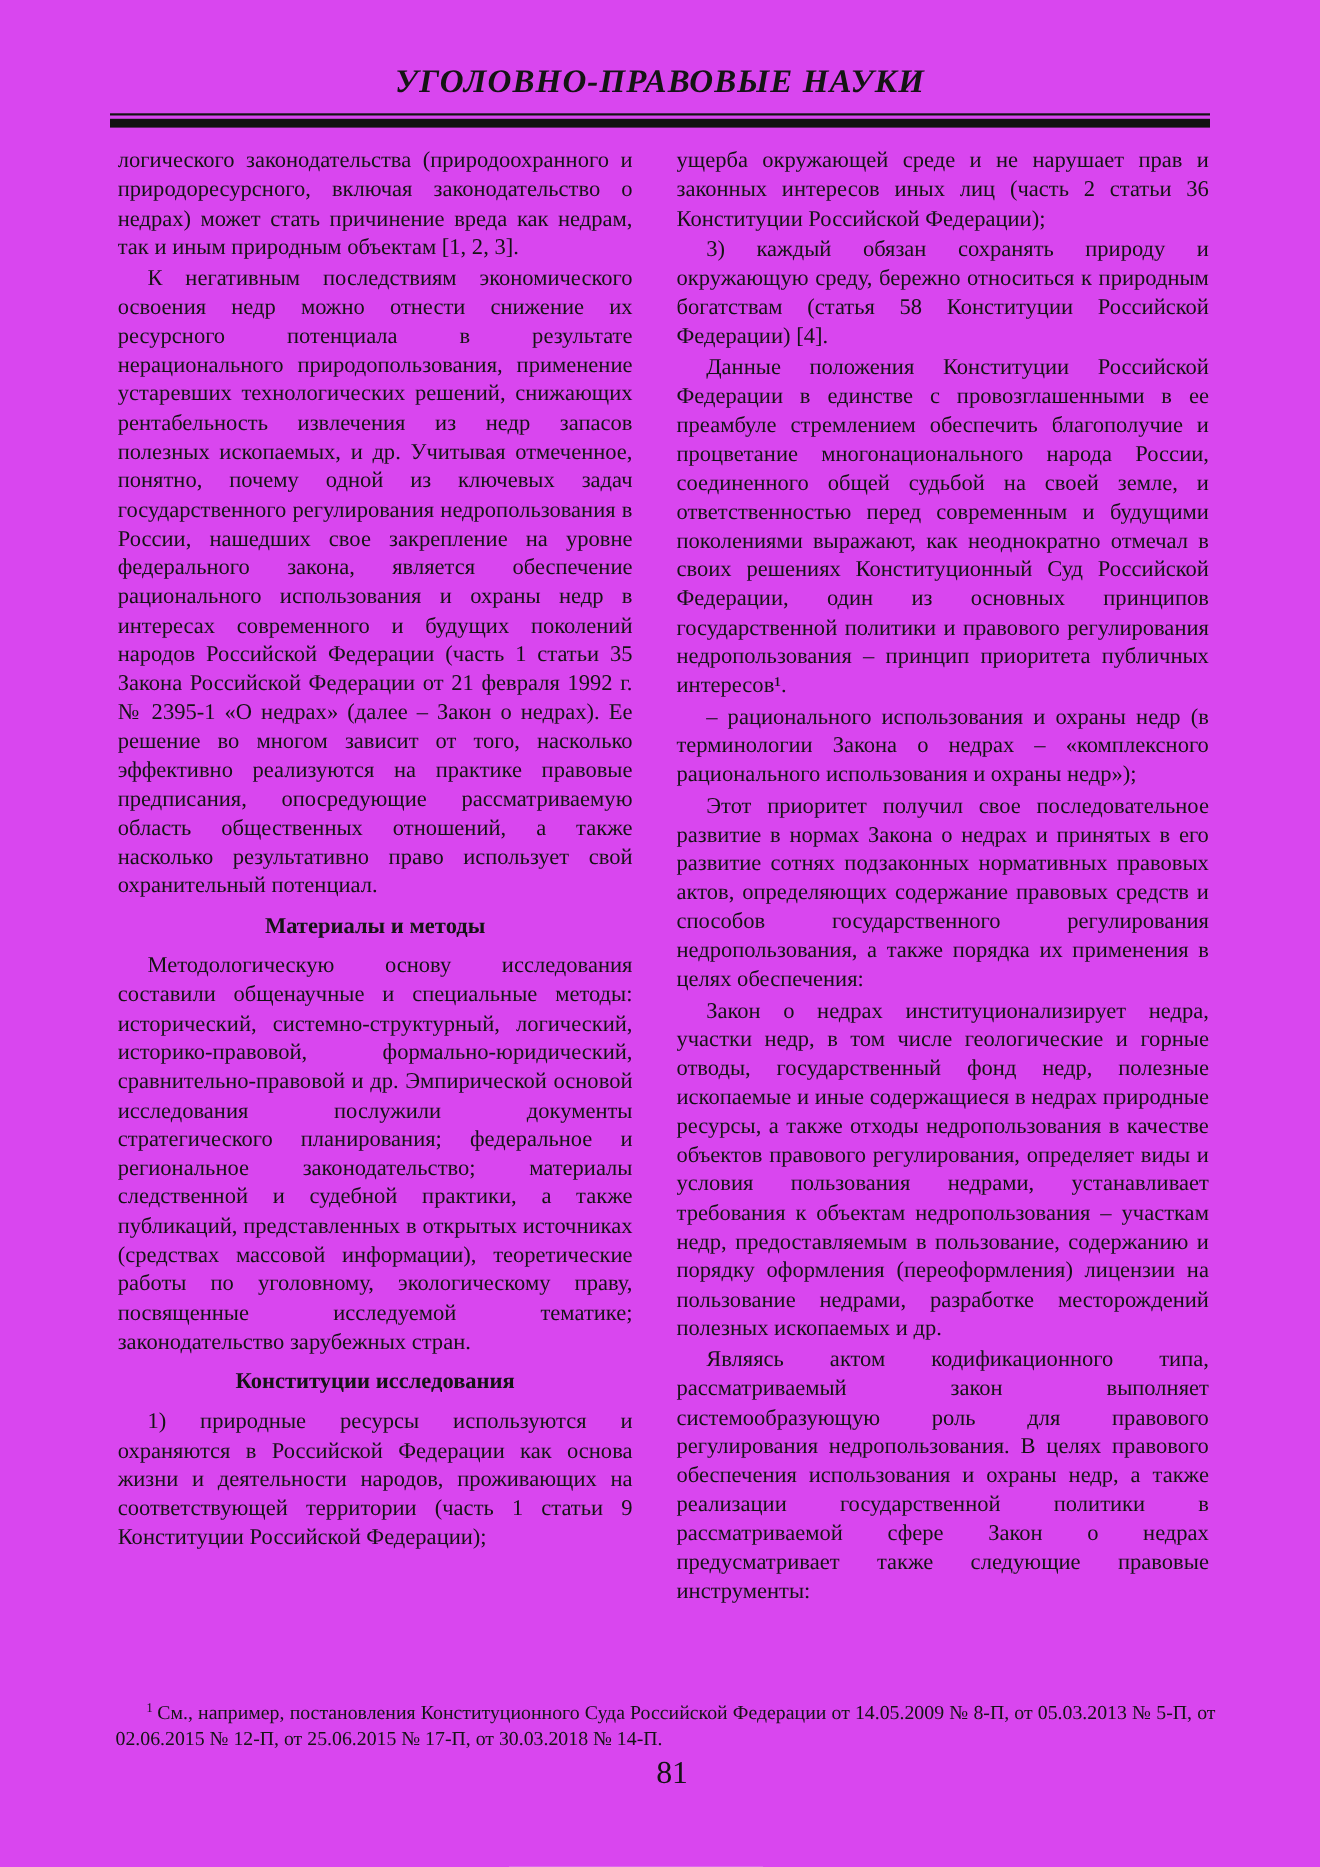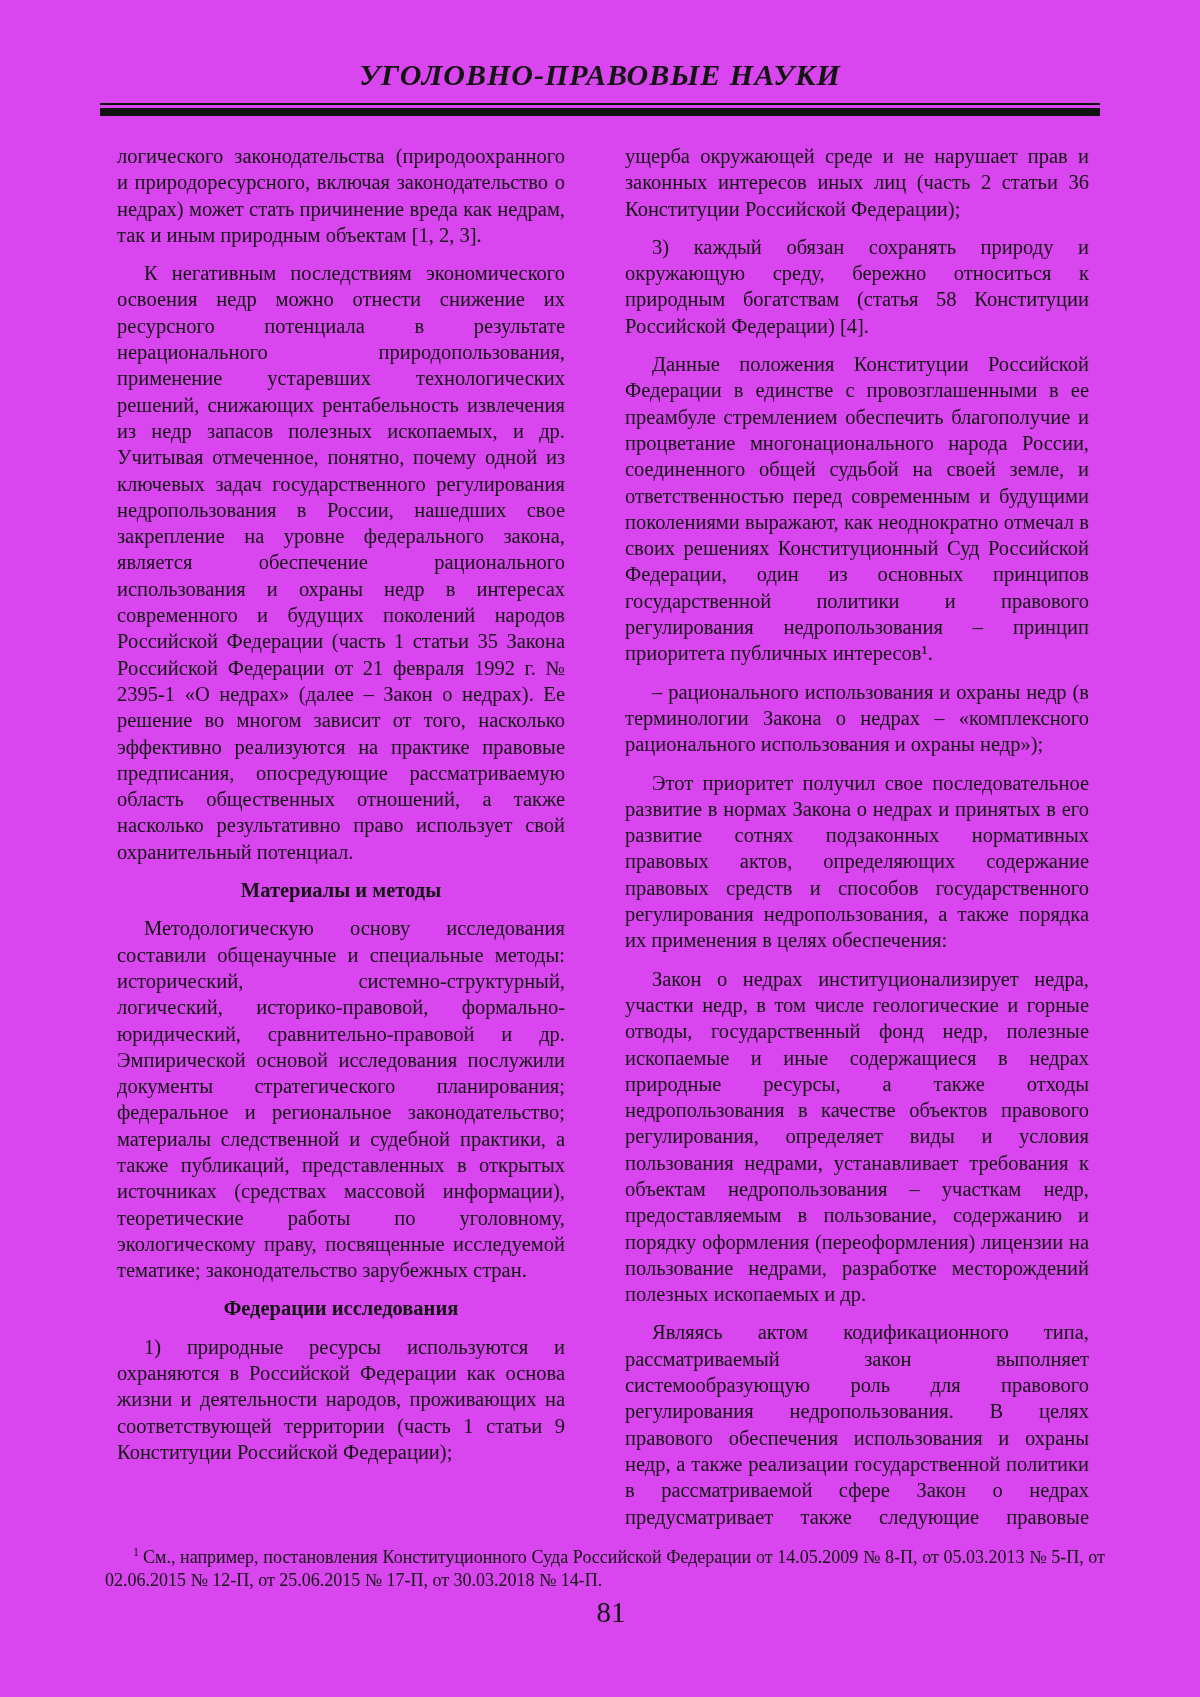--- a/index.html
+++ b/index.html
@@ -28,21 +28,21 @@
     display:flex;gap:36px;
   }
   .col{
     text-align:justify;
     font-size:20.5px;line-height:26.3px;
     height:1404px;overflow:hidden;
     hyphens:auto;-webkit-hyphens:auto;
   }
   .col-left{width:472px;}
   .col-right{width:488px;}
-  .col p{margin:12px;text-indent:27px;}
+  .col p{margin:2px;text-indent:27px;}
   .col p.cont{text-indent:0;}
   .col h2{
     margin:10px;font-size:20.5px;line-height:26.3px;
     font-weight:bold;text-align:center;text-indent:0;
   }
   .footnote{
     position:absolute;top:1541px;left:105px;width:1000px;
     font-size:18px;line-height:23px;
     text-align:justify;text-indent:28px;
     hyphens:auto;-webkit-hyphens:auto;
@@ -65,21 +65,21 @@
     <div class="thick"></div>
   </div>
 
   <div class="columns">
 
     <div class="col col-left">
       <p class="cont">логического законодательства (природоохранного и природоресурсного, включая законодательство о недрах) может стать причинение вреда как недрам, так и иным природным объектам [1, 2, 3].</p>
       <p>К негативным последствиям экономического освоения недр можно отнести снижение их ресурсного потенциала в результате нерационального природопользования, применение устаревших технологических решений, снижающих рентабельность извлечения из недр запасов полезных ископаемых, и др. Учитывая отмеченное, понятно, почему одной из ключевых задач государственного регулирования недропользования в России, нашедших свое закрепление на уровне федерального закона, является обеспечение рационального использования и охраны недр в интересах современного и будущих поколений народов Российской Федерации (часть 1 статьи 35 Закона Российской Федерации от 21 февраля 1992 г. № 2395-1 «О недрах» (далее – Закон о недрах). Ее решение во многом зависит от того, насколько эффективно реализуются на практике правовые предписания, опосредующие рассматриваемую область общественных отношений, а также насколько результативно право использует свой охранительный потенциал.</p>
       <h2>Материалы и методы</h2>
       <p>Методологическую основу исследования составили общенаучные и специальные методы: исторический, системно-структурный, логический, историко-правовой, формально-юридический, сравнительно-правовой и др. Эмпирической основой исследования послужили документы стратегического планирования; федеральное и региональное законодательство; материалы следственной и судебной практики, а также публикаций, представленных в открытых источниках (средствах массовой информации), теоретические работы по уголовному, экологическому праву, посвященные исследуемой тематике; законодательство зарубежных стран.</p>
-      <h2>Федерации исследования</h2>
+      <h2>Конституции исследования</h2>
       <p>1) природные ресурсы используются и охраняются в Российской Федерации как основа жизни и деятельности народов, проживающих на соответствующей территории (часть 1 статьи 9 Конституции Российской Федерации);</p>
     </div>
 
     <div class="col col-right">
       <p class="cont">ущерба окружающей среде и не нарушает прав и законных интересов иных лиц (часть 2 статьи 36 Конституции Российской Федерации);</p>
       <p>3) каждый обязан сохранять природу и окружающую среду, бережно относиться к природным богатствам (статья 58 Конституции Российской Федерации) [4].</p>
       <p>Данные положения Конституции Российской Федерации в единстве с провозглашенными в ее преамбуле стремлением обеспечить благополучие и процветание многонационального народа России, соединенного общей судьбой на своей земле, и ответственностью перед современным и будущими поколениями выражают, как неоднократно отмечал в своих решениях Конституционный Суд Российской Федерации, один из основных принципов государственной политики и правового регулирования недропользования – принцип приоритета публичных интересов¹.</p>
       <p>– рационального использования и охраны недр (в терминологии Закона о недрах – «комплексного рационального использования и охраны недр»);</p>
       <p>Этот приоритет получил свое последовательное развитие в нормах Закона о недрах и принятых в его развитие сотнях подзаконных нормативных правовых актов, определяющих содержание правовых средств и способов государственного регулирования недропользования, а также порядка их применения в целях обеспечения:</p>
       <p>Закон о недрах институционализирует недра, участки недр, в том числе геологические и горные отводы, государственный фонд недр, полезные ископаемые и иные содержащиеся в недрах природные ресурсы, а также отходы недропользования в качестве объектов правового регулирования, определяет виды и условия пользования недрами, устанавливает требования к объектам недропользования – участкам недр, предоставляемым в пользование, содержанию и порядку оформления (переоформления) лицензии на пользование недрами, разработке месторождений полезных ископаемых и др.</p>

